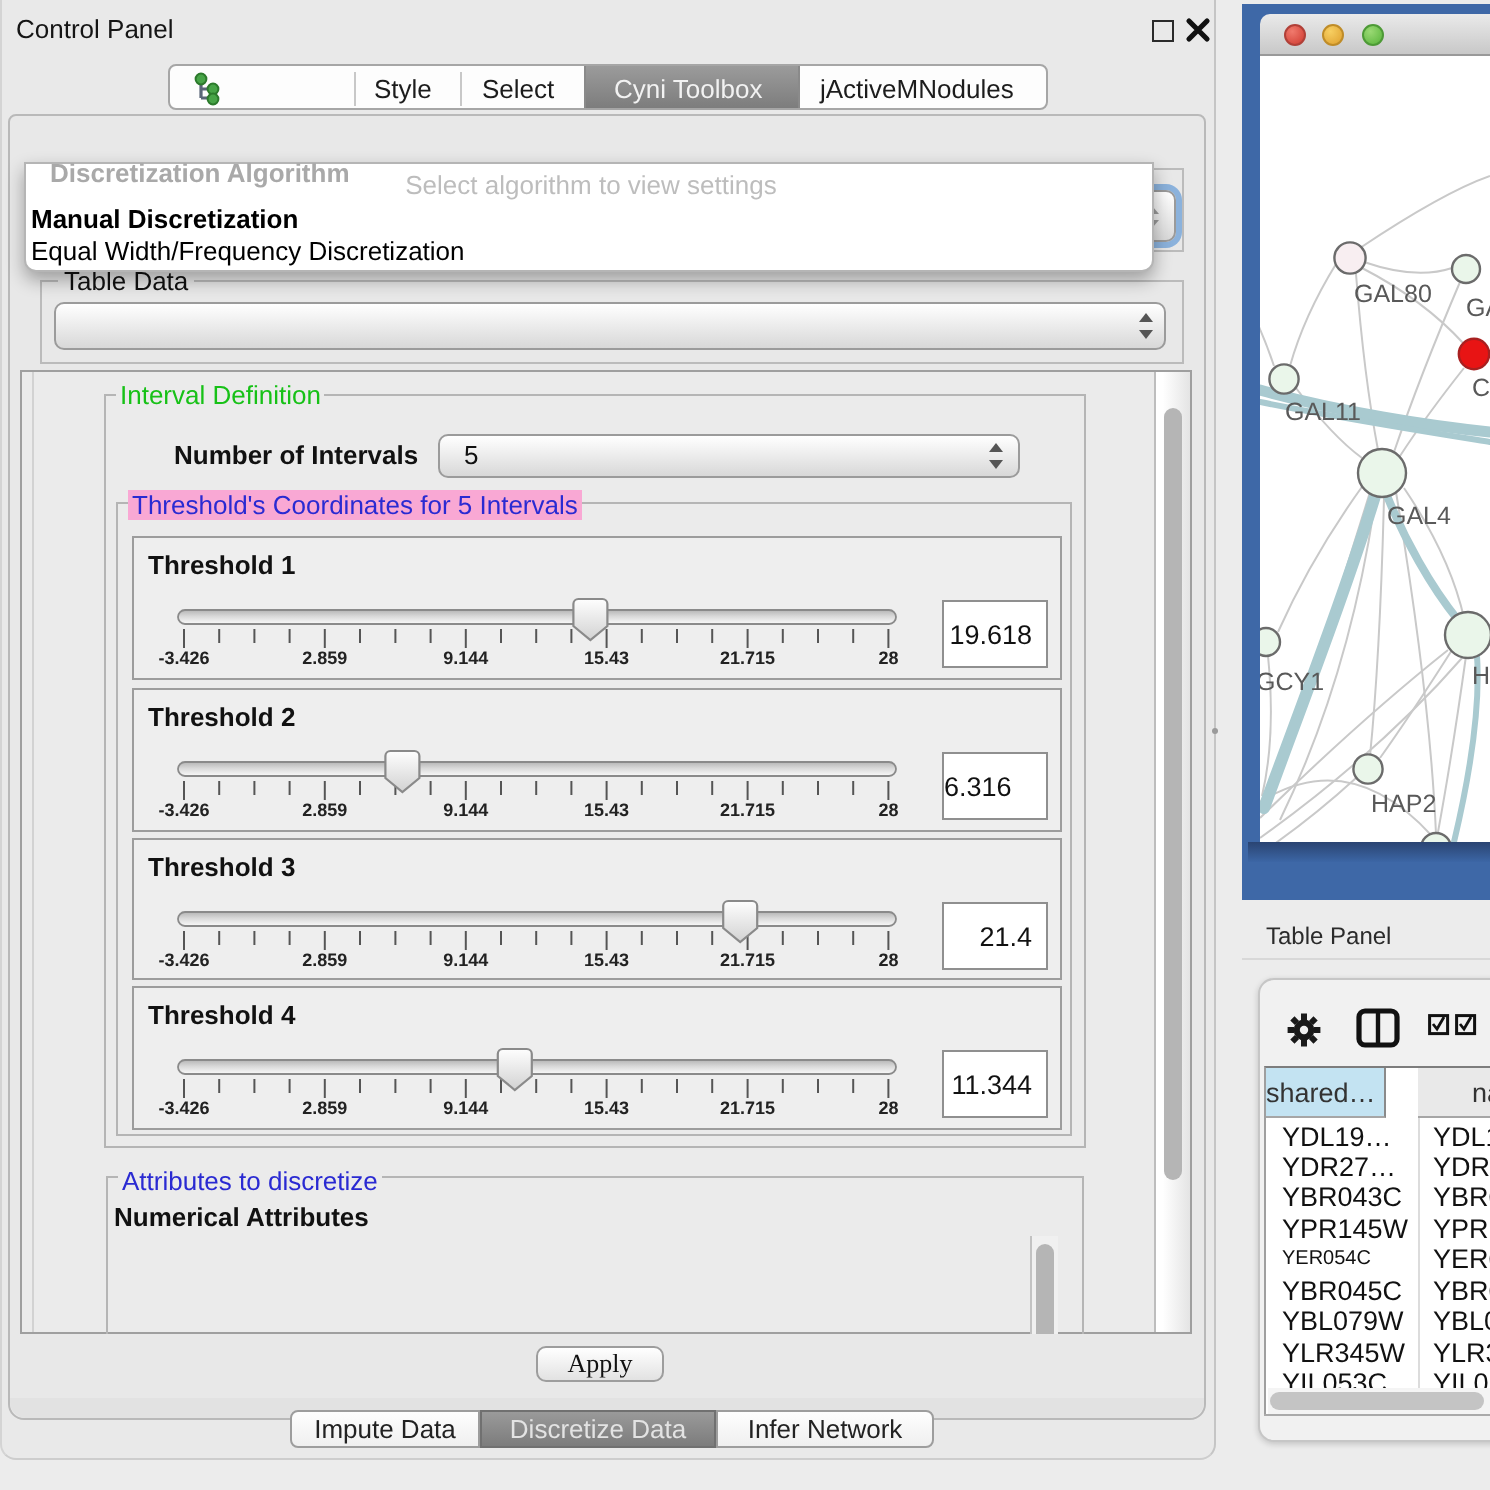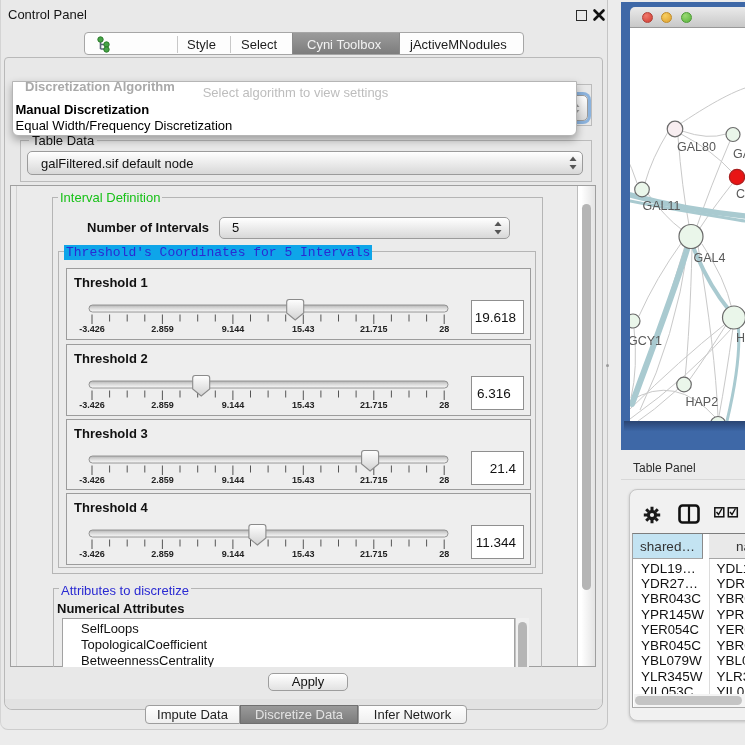--- a/index.html
+++ b/index.html
@@ -48,21 +48,20 @@
   <div class="lbl" style="left:25px;top:78.5px;font-size:13px;font-weight:bold;color:#a9a9a9;z-index:60;">Discretization Algorithm</div>
   <div class="abs" style="left:27px;top:95px;width:561px;height:26px;border-radius:5px;background:linear-gradient(#ffffff,#dadada);border:1px solid #9a9a9a;box-shadow:0 0 0 3px rgba(100,155,215,0.7);"></div>
   <svg class="abs" style="left:572px;top:103px;" width="9" height="11" viewBox="0 0 9 11">
     <path d="M4.5 0.5 L7.5 4 H1.5 Z" fill="#999"></path>
       <path d="M4.5 10.5 L1.5 7 H7.5 Z" fill="#999"></path>
   </svg>
 
   <div class="abs" style="left:20px;top:140px;width:572px;height:42px;border:1px solid #bbb;"></div>
   <div class="lbl" style="left:29px;top:133px;font-size:13px;color:#111;background:#e8e8e8;padding:0 3px;">Table Data</div>
   <div class="abs" style="left:27px;top:151px;width:556px;height:24px;border-radius:5px;background:linear-gradient(#ffffff,#d8d8d8);border:1px solid #9b9b9b;"></div>
-  <div class="lbl" style="left:41px;top:156px;font-size:13px;color:#111;">galFiltered.sif default node</div>
   <svg class="abs" style="left:567px;top:155px;" width="12" height="16" viewBox="0 0 12 16">
     <path d="M6 1.5 L9.5 6 H2.5 Z" fill="#555"></path>
       <path d="M6 14.5 L2.5 10 H9.5 Z" fill="#555"></path>
   </svg>
 
   <div class="abs" id="scrollpane" style="left:10px;top:185px;width:586px;height:482px;border:1px solid #9f9f9f;background:#ebebeb;overflow:hidden;">
     <div class="abs" style="left:5px;top:0;width:1px;height:482px;background:#d2d2d2;"></div>
 
     <div class="abs" style="right:0;top:0;width:18px;height:482px;background:linear-gradient(90deg,#ffffff 20%,#e4e4e4);border-left:1px solid #bdbdbd;"></div>
     <div class="abs" style="right:4px;top:18px;width:9px;height:386px;background:#b5b5b5;border-radius:5px;"></div>
@@ -73,21 +72,21 @@
 
   <div class="lbl" style="left:87px;top:220px;font-size:13px;font-weight:bold;color:#111;">Number of Intervals</div>
   <div class="abs" style="left:219px;top:217px;width:291px;height:22px;border-radius:5px;background:linear-gradient(#ffffff,#d8d8d8);border:1px solid #9b9b9b;"></div>
   <div class="lbl" style="left:232px;top:220px;font-size:13px;color:#111;">5</div>
   <svg class="abs" style="left:492px;top:220px;" width="12" height="16" viewBox="0 0 12 16">
     <path d="M6 1.5 L9.5 6 H2.5 Z" fill="#555"></path>
       <path d="M6 14.5 L2.5 10 H9.5 Z" fill="#555"></path>
   </svg>
 
   <div class="abs" style="left:58px;top:251px;width:478px;height:317px;border:1px solid #b5b5b5;"></div>
-  <div class="lbl" style="left:64px;top:245px;font-size:13px;color:#2a2ad2;background:#0ea5e9;padding:0 2px;font-family:Liberation Mono, monospace;">Threshold's Coordinates for 5 Intervals</div>
+  <div class="lbl" style="left:64px;top:245px;font-size:13px;color:#2a2ad2;background:#f9a8d4;padding:0 2px;">Threshold's Coordinates for 5 Intervals</div>
 
   <div id="thresholds">
       <div class="abs" style="left:66px;top:268px;width:465px;height:72px;border:1px solid #9c9c9c;background:#eeeeee;">
         <div class="lbl" style="left:7px;top:6px;font-size:13px;font-weight:bold;color:#111;">Threshold 1</div>
         <svg class="abs" style="left:0;top:26px;" width="465" height="46" viewBox="0 0 465 46">
           <defs>
             <linearGradient id="tg268" x1="0" y1="0" x2="0" y2="1">
               <stop offset="0" stop-color="#b5b5b5"></stop>
               <stop offset="0.45" stop-color="#d9d9d9"></stop>
               <stop offset="1" stop-color="#fafafa"></stop>
@@ -166,21 +165,21 @@
           <path d="M359.6 19.5 V26.5" stroke="#555" stroke-width="1"></path>
           <path d="M377.2 19.5 V29" stroke="#555" stroke-width="1"></path>
           <text x="25.0" y="37" text-anchor="middle" font-size="9" font-weight="bold" fill="#222" font-family="Liberation Sans, sans-serif">-3.426</text>
           <text x="95.4" y="37" text-anchor="middle" font-size="9" font-weight="bold" fill="#222" font-family="Liberation Sans, sans-serif">2.859</text>
           <text x="165.9" y="37" text-anchor="middle" font-size="9" font-weight="bold" fill="#222" font-family="Liberation Sans, sans-serif">9.144</text>
           <text x="236.3" y="37" text-anchor="middle" font-size="9" font-weight="bold" fill="#222" font-family="Liberation Sans, sans-serif">15.43</text>
           <text x="306.8" y="37" text-anchor="middle" font-size="9" font-weight="bold" fill="#222" font-family="Liberation Sans, sans-serif">21.715</text>
           <text x="377.2" y="37" text-anchor="middle" font-size="9" font-weight="bold" fill="#222" font-family="Liberation Sans, sans-serif">28</text>
           <path d="M125.69999999999999 7 a2.5 2.5 0 0 1 2.5 -2.5 h12 a2.5 2.5 0 0 1 2.5 2.5 v11 l-8.5 7 l-8.5 -7 z" fill="url(#th344)" stroke="#8a8a8a" stroke-width="1.1"></path>
         </svg>
-        <div class="abs" style="left:404px;top:31px;width:53px;height:34px;background:#fff;border:1.2px solid #8f8f8f;font-size:13.5px;line-height:33px;text-align:center;padding-right:7px;color:#111;">6.316</div>
+        <div class="abs" style="left:404px;top:31px;width:53px;height:34px;background:#fff;border:1.2px solid #8f8f8f;font-size:13.5px;line-height:33px;text-align:left;padding-right:7px;color:#111;">6.316</div>
       </div>
       <div class="abs" style="left:66px;top:419px;width:465px;height:71px;border:1px solid #9c9c9c;background:#eeeeee;">
         <div class="lbl" style="left:7px;top:6px;font-size:13px;font-weight:bold;color:#111;">Threshold 3</div>
         <svg class="abs" style="left:0;top:26px;" width="465" height="46" viewBox="0 0 465 46">
           <defs>
             <linearGradient id="tg419" x1="0" y1="0" x2="0" y2="1">
               <stop offset="0" stop-color="#b5b5b5"></stop>
               <stop offset="0.45" stop-color="#d9d9d9"></stop>
               <stop offset="1" stop-color="#fafafa"></stop>
             </linearGradient>
@@ -265,27 +264,24 @@
           <text x="377.2" y="37" text-anchor="middle" font-size="9" font-weight="bold" fill="#222" font-family="Liberation Sans, sans-serif">28</text>
           <path d="M181.9 7 a2.5 2.5 0 0 1 2.5 -2.5 h12 a2.5 2.5 0 0 1 2.5 2.5 v11 l-8.5 7 l-8.5 -7 z" fill="url(#th493)" stroke="#8a8a8a" stroke-width="1.1"></path>
         </svg>
         <div class="abs" style="left:404px;top:31px;width:53px;height:34px;background:#fff;border:1.2px solid #8f8f8f;font-size:13.5px;line-height:33px;text-align:right;padding-right:7px;color:#111;">11.344</div>
       </div>
     </div>
 
   <div class="abs" style="left:53px;top:588px;width:489px;height:79px;border:1px solid #b5b5b5;border-bottom:none;"></div>
   <div class="lbl" style="left:59px;top:583px;font-size:13px;color:#2a2ad2;background:#ebebeb;padding:0 2px;">Attributes to discretize</div>
   <div class="lbl" style="left:57px;top:601px;font-size:13px;font-weight:bold;color:#111;">Numerical Attributes</div>
-  <div class="abs" style="left:62px;top:618px;width:453px;height:49px;background:#fff;border:1px solid #a2a2a2;border-bottom:none;overflow:hidden;">
-    <div style="padding:2px 0 0 18px;font-size:13px;line-height:16.2px;color:#111;">SelfLoops<br>TopologicalCoefficient<br>BetweennessCentrality</div>
-  </div>
   <div class="abs" style="left:515px;top:618px;width:14px;height:49px;background:#f0f0f0;border-left:1px solid #c2c2c2;"></div>
   <div class="abs" style="left:518px;top:622px;width:9px;height:45px;background:#b5b5b5;border-radius:5px 5px 0 0;"></div>
 
-  <div class="abs" style="left:268px;top:673px;width:80px;height:18px;border-radius:5px;background:linear-gradient(#ffffff,#e2e2e2);border:1px solid #9d9d9d;text-align:center;font-size:13px;line-height:16px;color:#111;">Apply</div>
+  <div class="abs" style="left:268px;top:673px;width:64px;height:18px;border-radius:5px;background:linear-gradient(#ffffff,#e2e2e2);border:1px solid #9d9d9d;text-align:center;font-size:13px;line-height:16px;color:#111;font-family:Liberation Serif, serif;">Apply</div>
 
   <div class="abs" style="left:145px;top:705px;width:95px;height:19px;background:linear-gradient(#fefefe,#efefef);border:1px solid #9d9d9d;border-radius:4px 0 0 4px;text-align:center;font-size:13px;line-height:17px;color:#222;">Impute Data</div>
   <div class="abs" style="left:240px;top:705px;width:118px;height:19px;background:linear-gradient(#9a9a9a,#7c7c7c);border:1px solid #707070;text-align:center;font-size:13px;line-height:17px;color:#e3e3e3;">Discretize Data</div>
   <div class="abs" style="left:358px;top:705px;width:109px;height:19px;background:linear-gradient(#fefefe,#efefef);border:1px solid #9d9d9d;border-radius:0 4px 4px 0;text-align:center;font-size:13px;line-height:17px;color:#222;">Infer Network</div>
 
   <div class="abs" style="left:12px;top:81px;width:565px;height:55px;background:#ffffff;border:1px solid #b5b5b5;border-radius:0 0 6px 6px;box-shadow:0 4px 9px rgba(0,0,0,0.32);z-index:50;">
     <div class="abs" style="left:0;top:3px;width:565px;text-align:center;font-size:13px;color:#bdbdbd;">Select algorithm to view settings</div>
     <div class="lbl" style="left:2.5px;top:20px;font-size:13px;font-weight:bold;color:#000;">Manual Discretization</div>
     <div class="lbl" style="left:2.5px;top:36px;font-size:13px;color:#000;">Equal Width/Frequency Discretization</div>
   </div>
@@ -378,33 +374,33 @@
   </svg>
 
   <svg class="abs" style="left:714px;top:507px;" width="26" height="11" viewBox="0 0 26 11">
     <rect x="0.8" y="0.8" width="9" height="9" fill="none" stroke="#111" stroke-width="1.5"></rect>
     <path d="M2.5 5 L4.5 7.5 L8 1.5" stroke="#111" stroke-width="1.4" fill="none"></path>
     <rect x="14.3" y="0.8" width="9" height="9" fill="none" stroke="#111" stroke-width="1.5"></rect>
     <path d="M16 5 L18 7.5 L21.5 1.5" stroke="#111" stroke-width="1.4" fill="none"></path>
   </svg>
 
   <div class="abs" style="left:632px;top:533px;width:113px;height:174px;border-top:1.5px solid #7d7d7d;border-left:1px solid #9f9f9f;overflow:hidden;background:#fff;">
-    <div class="abs" style="left:0;top:0;width:70px;height:25px;background:#c3e3f2;border-right:1px solid #8a8a8a;border-bottom:1px solid #a6a6a6;text-align:center;font-size:13.5px;line-height:25px;color:#333;">shared…</div>
+    <div class="abs" style="left:0;top:0;width:60px;height:25px;background:#c3e3f2;border-right:1px solid #8a8a8a;border-bottom:1px solid #a6a6a6;text-align:left;font-size:13.5px;line-height:25px;color:#333;">shared…</div>
     <div class="abs" style="left:76px;top:0;width:40px;height:25px;background:#e9e9e9;border-bottom:1px solid #a6a6a6;font-size:13.5px;line-height:25px;color:#333;padding-left:27px;">na</div>
     <div class="abs" style="left:75.5px;top:25px;width:1px;height:149px;background:#dcdcdc;"></div>
     <div id="tablerows" class="abs" style="left:0;top:26.5px;width:113px;height:149px;">
         <div class="lbl" style="left:8px;top:0.00px;font-size:13.5px;line-height:15.45px;color:#111;">YDL19…</div>
         <div class="lbl" style="left:83.5px;top:0.00px;font-size:13.5px;line-height:15.45px;color:#111;">YDL1</div>
         <div class="lbl" style="left:8px;top:15.45px;font-size:13.5px;line-height:15.45px;color:#111;">YDR27…</div>
         <div class="lbl" style="left:83.5px;top:15.45px;font-size:13.5px;line-height:15.45px;color:#111;">YDR2</div>
         <div class="lbl" style="left:8px;top:30.90px;font-size:13.5px;line-height:15.45px;color:#111;">YBR043C</div>
         <div class="lbl" style="left:83.5px;top:30.90px;font-size:13.5px;line-height:15.45px;color:#111;">YBR0</div>
         <div class="lbl" style="left:8px;top:46.35px;font-size:13.5px;line-height:15.45px;color:#111;">YPR145W</div>
         <div class="lbl" style="left:83.5px;top:46.35px;font-size:13.5px;line-height:15.45px;color:#111;">YPR1</div>
-        <div class="lbl" style="left:8px;top:61.80px;font-size:13px;line-height:15.45px;color:#111;">YER054C</div>
+        <div class="lbl" style="left:8px;top:61.80px;font-size:10px;line-height:15.45px;color:#111;">YER054C</div>
         <div class="lbl" style="left:83.5px;top:61.80px;font-size:13.5px;line-height:15.45px;color:#111;">YER0</div>
         <div class="lbl" style="left:8px;top:77.25px;font-size:13.5px;line-height:15.45px;color:#111;">YBR045C</div>
         <div class="lbl" style="left:83.5px;top:77.25px;font-size:13.5px;line-height:15.45px;color:#111;">YBR0</div>
         <div class="lbl" style="left:8px;top:92.70px;font-size:13.5px;line-height:15.45px;color:#111;">YBL079W</div>
         <div class="lbl" style="left:83.5px;top:92.70px;font-size:13.5px;line-height:15.45px;color:#111;">YBL0</div>
         <div class="lbl" style="left:8px;top:108.15px;font-size:13.5px;line-height:15.45px;color:#111;">YLR345W</div>
         <div class="lbl" style="left:83.5px;top:108.15px;font-size:13.5px;line-height:15.45px;color:#111;">YLR3</div>
         <div class="lbl" style="left:8px;top:123.60px;font-size:13.5px;line-height:15.45px;color:#111;">YIL053C</div>
         <div class="lbl" style="left:83.5px;top:123.60px;font-size:13.5px;line-height:15.45px;color:#111;">YIL0</div>
       </div>

